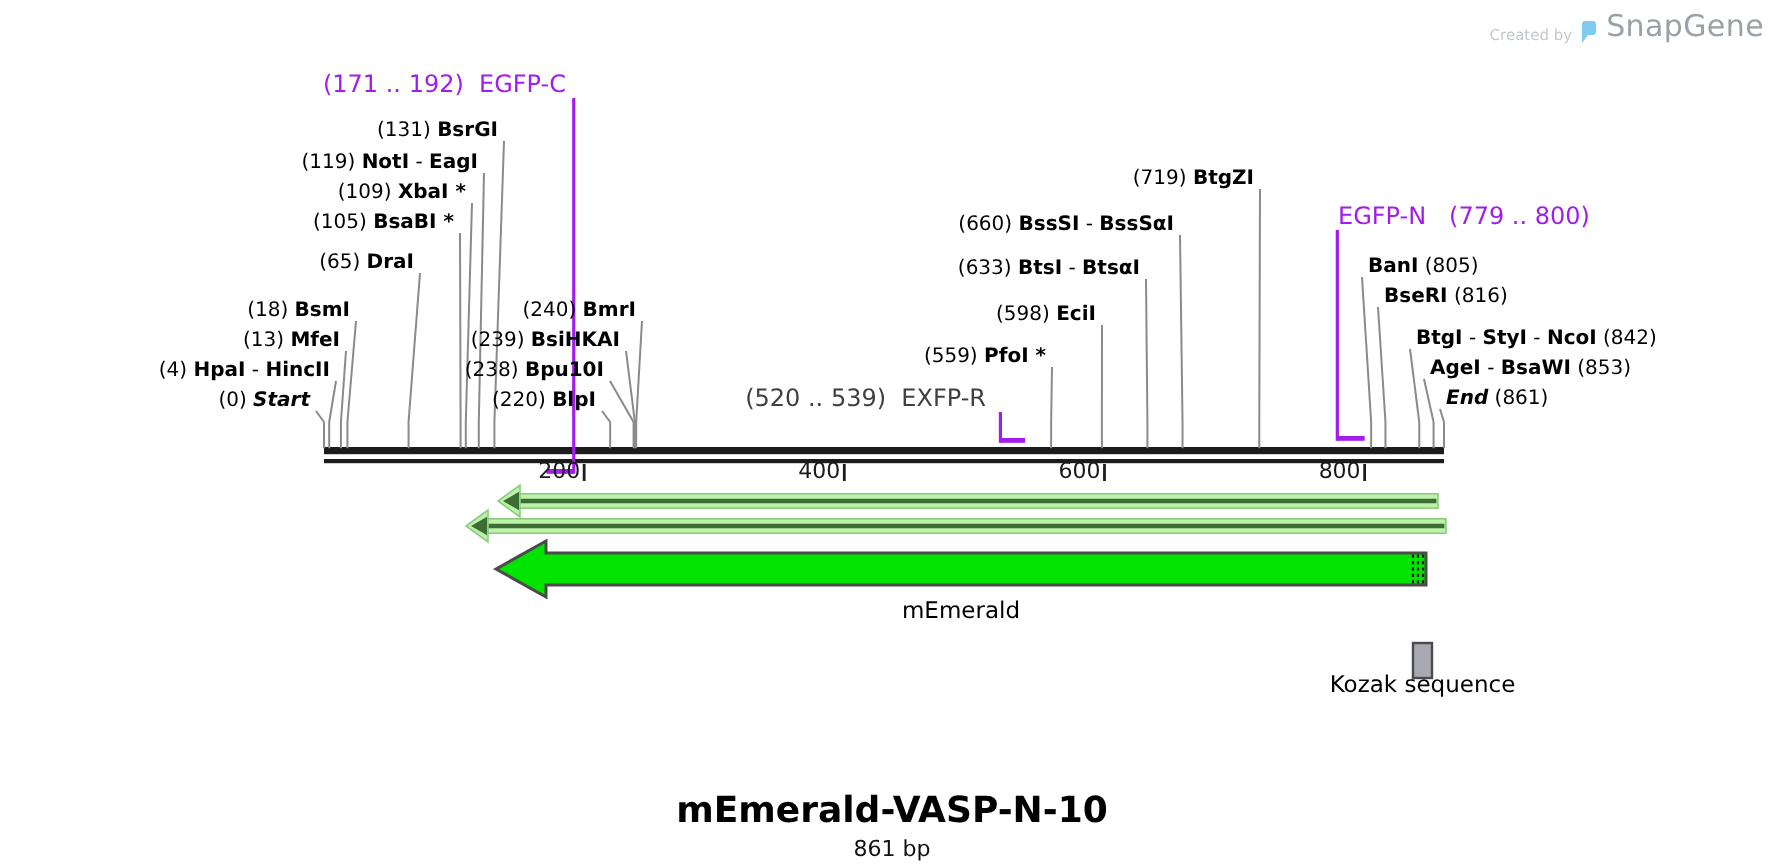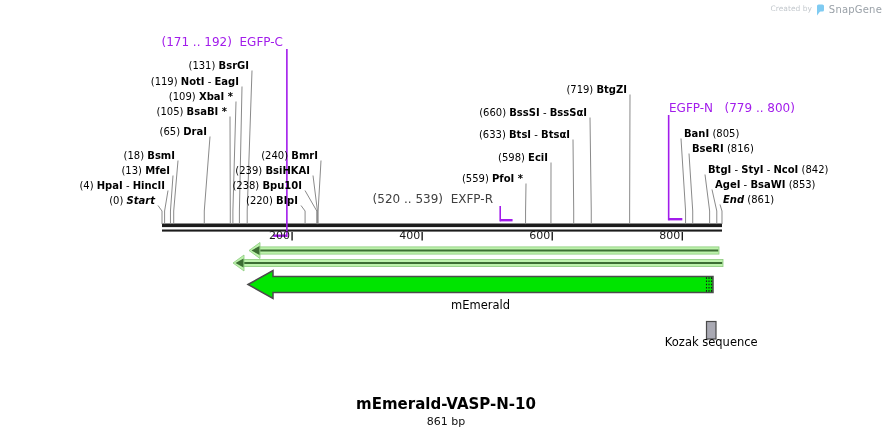--- a/index.html
+++ b/index.html
@@ -9,25 +9,25 @@
   #labels{position:absolute;left:0;top:0;width:892px;height:434px;}
   .map-label{position:absolute;font-size:10px;line-height:13px;color:#000;white-space:pre;}
   .map-label.right{transform:translateX(-100%);}
   .map-label .pos,.map-label .sep{font-weight:normal;}
   .map-label .enz{font-weight:bold;}
   .map-label .marker{font-weight:bold;font-style:italic;}
   .map-label .primer{font-weight:normal;}
   .map-label.primer-label{font-size:12px;}
   .ruler-num{position:absolute;font-size:11px;line-height:12px;color:#1a1a1a;transform:translateX(-100%);}
   .feature-label{position:absolute;font-size:11.5px;line-height:13px;color:#000;transform:translateX(-50%);white-space:pre;}
-  .credit{position:absolute;top:4px;right:10px;display:flex;align-items:flex-start;gap:4px;}
+  .credit{position:absolute;top:4px;right:10px;display:flex;align-items:flex-end;gap:4px;}
   .credit .by{font-size:7.5px;color:#c3c8cd;}
-  .credit .brand{font-size:10px;color:#9aa1a8;letter-spacing:.2px;}
+  .credit .brand{font-size:15px;color:#9aa1a8;letter-spacing:.2px;}
   .title-block{position:absolute;left:0;right:0;top:395px;text-align:center;}
-  .title-name{font-size:15px;font-weight:bold;color:#000;}
+  .title-name{font-size:18px;font-weight:bold;color:#000;}
   .title-len{font-size:11px;color:#111;margin-top:2px;}
 </style>
 </head>
 <body>
 
 <div class="canvas">
   <svg id="map-svg" width="892" height="434">
       <rect x="162" y="223.5" width="559.9943999999999" height="3.6" fill="#1C1C1C"></rect>
       <rect x="162" y="229.5" width="559.9943999999999" height="2.1" fill="#1C1C1C"></rect>
       <line x1="292.08" y1="232" x2="292.08" y2="240.5" stroke="#1C1C1C" stroke-width="1.4"></line>

